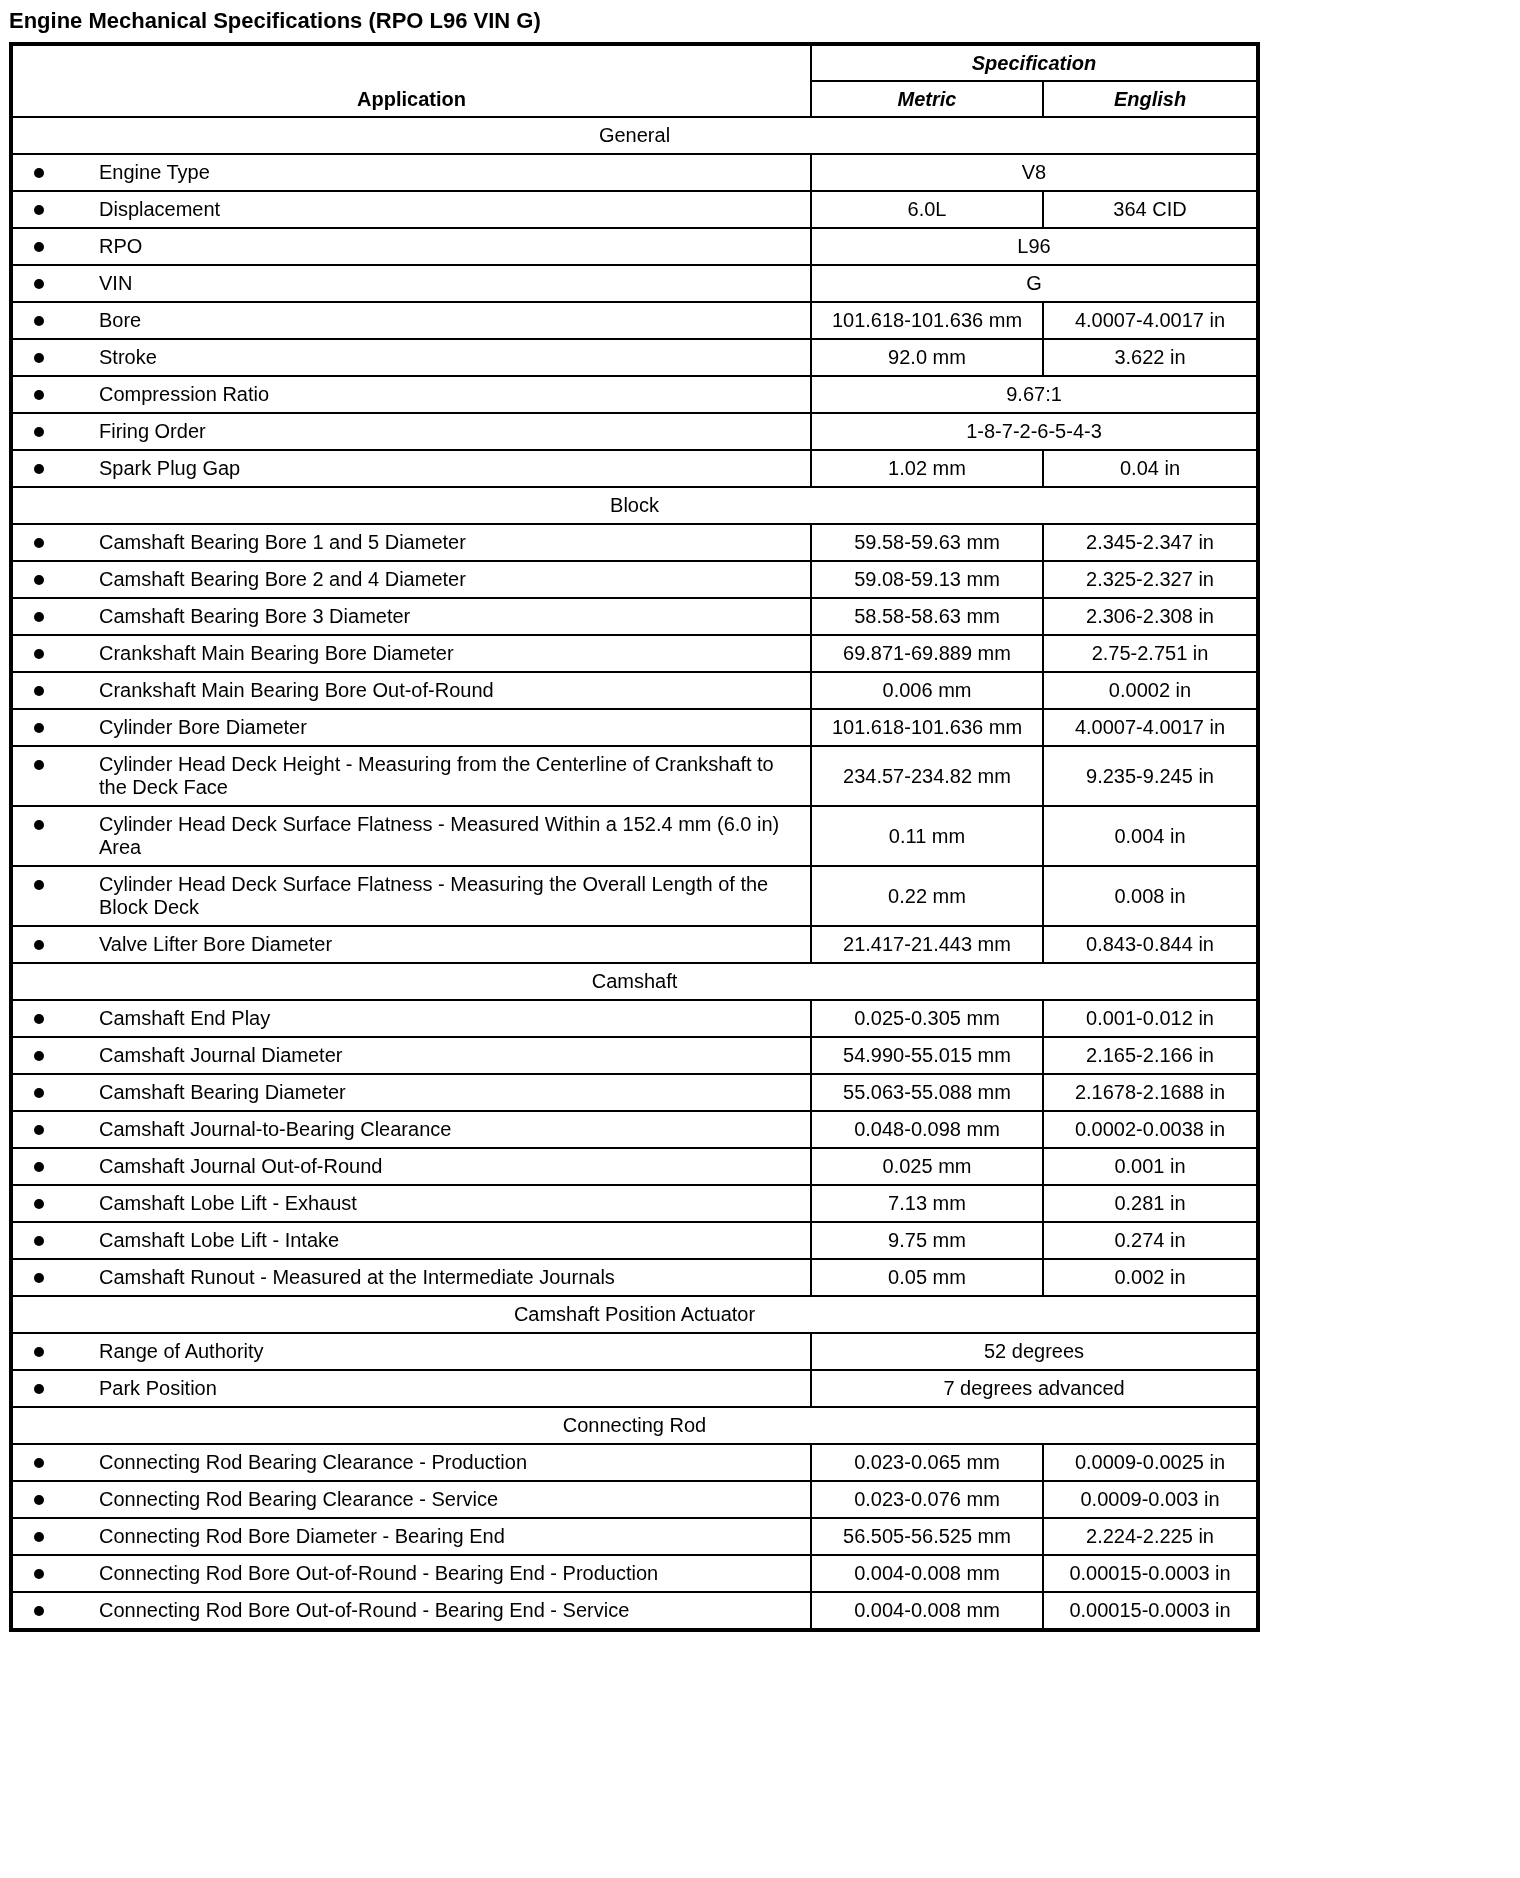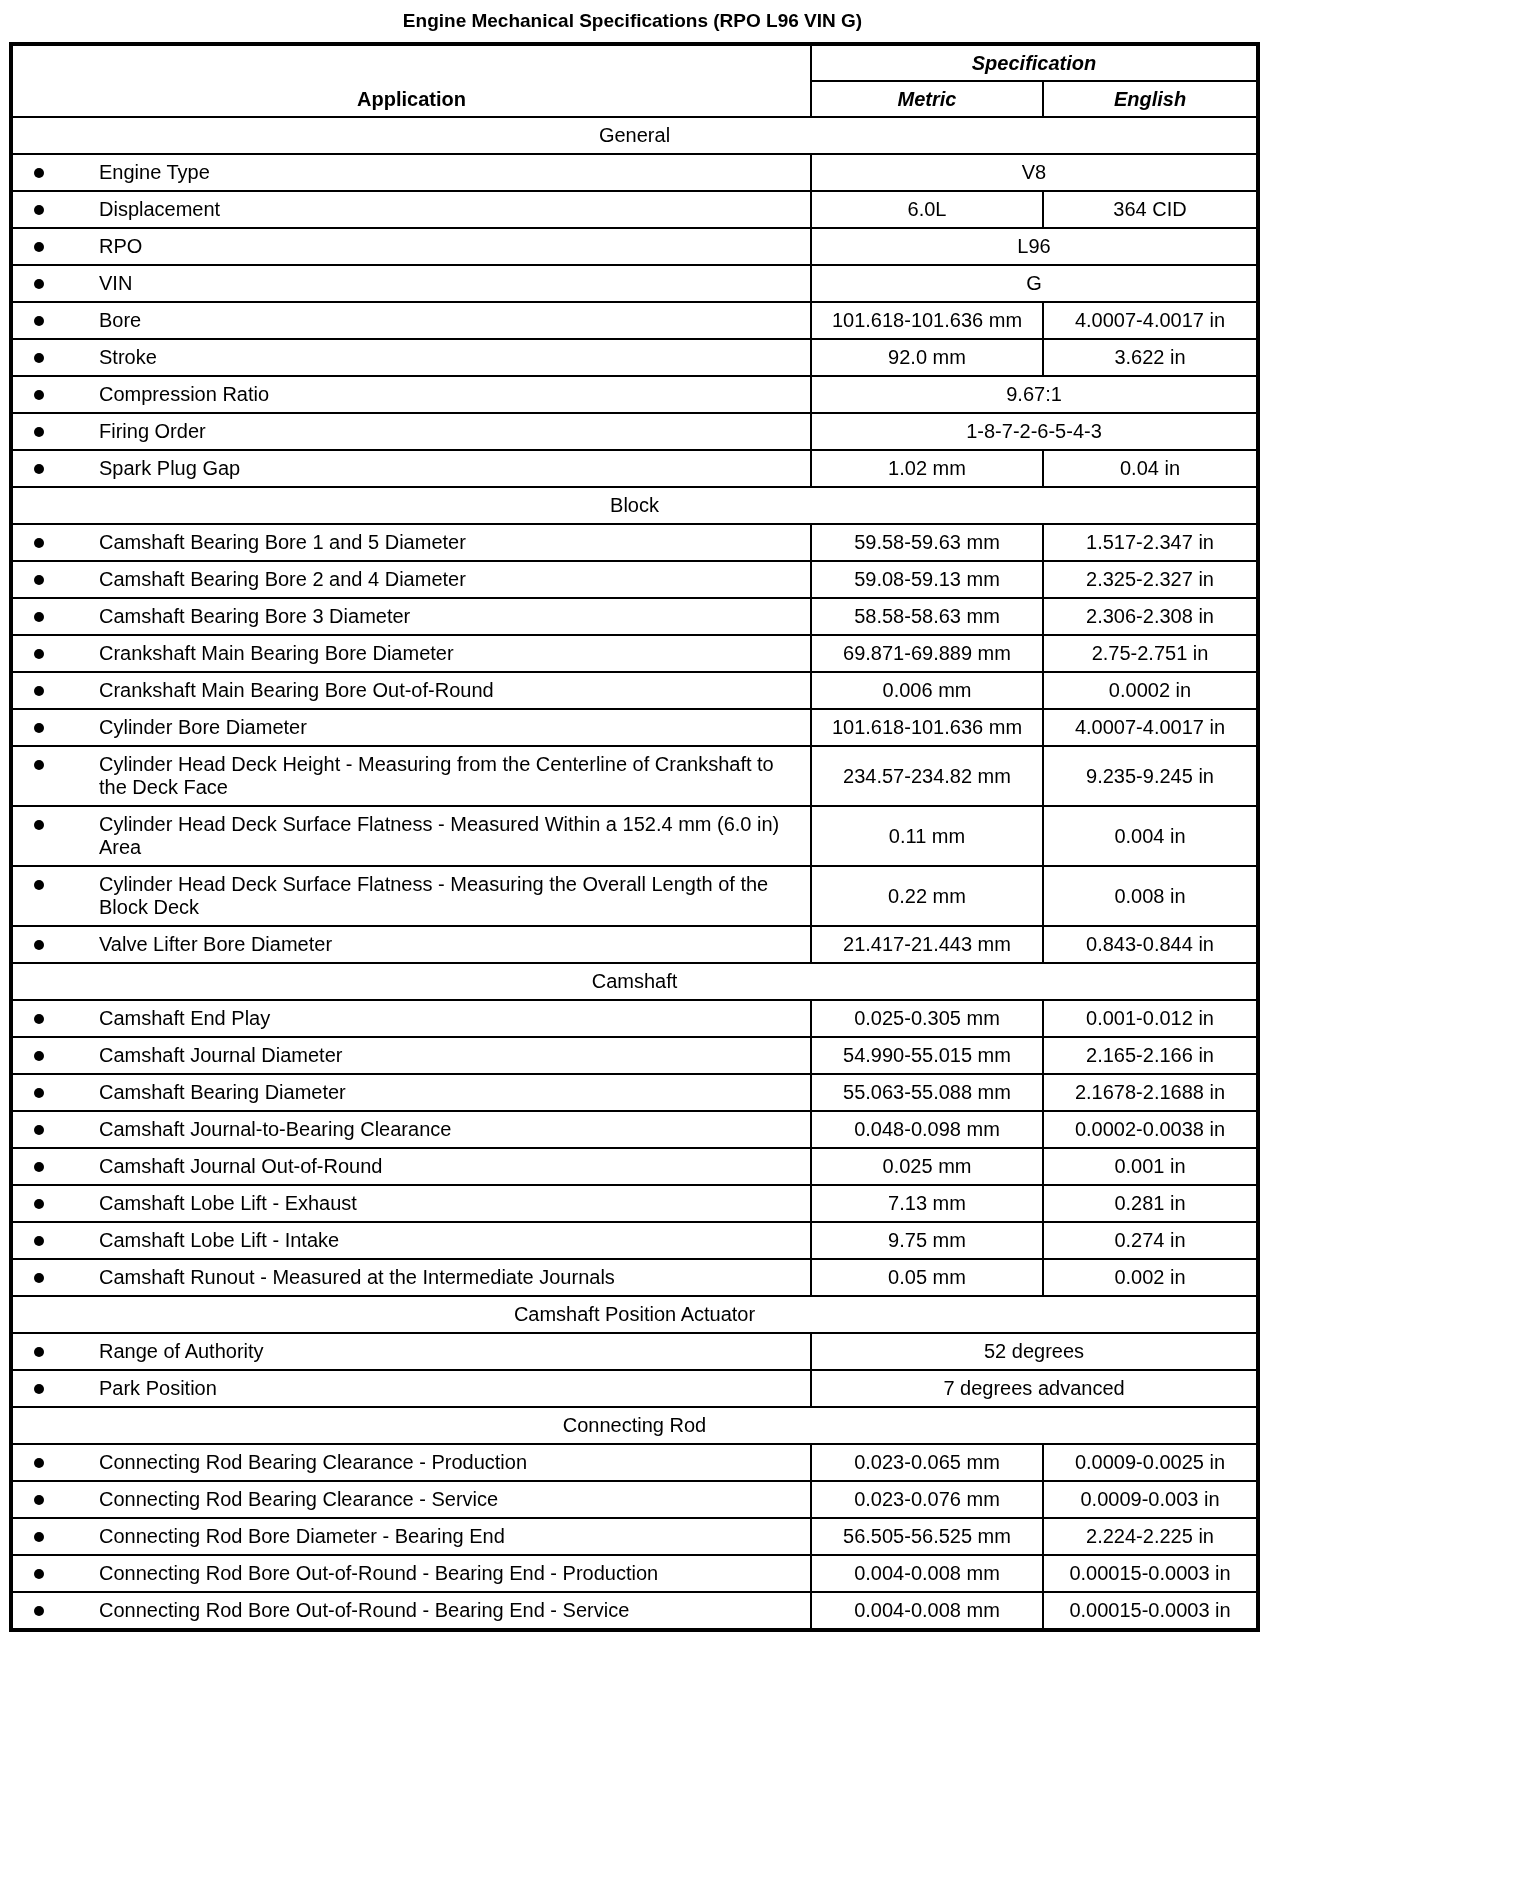--- a/index.html
+++ b/index.html
@@ -12,23 +12,22 @@
     height: 1878px;
     font-family: "Liberation Sans", "DejaVu Sans", sans-serif;
     color: #000000;
     -webkit-font-smoothing: antialiased;
   }
   .page {
     padding: 6px 0 0 9px;
   }
   .doc-title {
     width: 1247px;
-    text-align: center;
     font-weight: bold;
-    font-size: 19px;
+    font-size: 22px;
     line-height: 26px;
     margin: 2px 0 8px 0;
   }
   table.spec-table {
     border-collapse: collapse;
     table-layout: fixed;
     width: 1247px;
     border: 4px solid #000000;
   }
   col.c-app { width: 800px; }
@@ -193,21 +192,21 @@
           <td colspan="3" class="section">Block</td>
         </tr>
         <tr>
           <td class="label">
             <div class="label-inner">
               <span class="bullet"></span>
               <span>Camshaft Bearing Bore 1 and 5 Diameter</span>
             </div>
           </td>
           <td class="val">59.58-59.63 mm</td>
-          <td class="val">1.517-2.347 in</td>
+          <td class="val">2.345-2.347 in</td>
         </tr>
         <tr>
           <td class="label">
             <div class="label-inner">
               <span class="bullet"></span>
               <span>Camshaft Bearing Bore 2 and 4 Diameter</span>
             </div>
           </td>
           <td class="val">59.08-59.13 mm</td>
           <td class="val">2.325-2.327 in</td>

